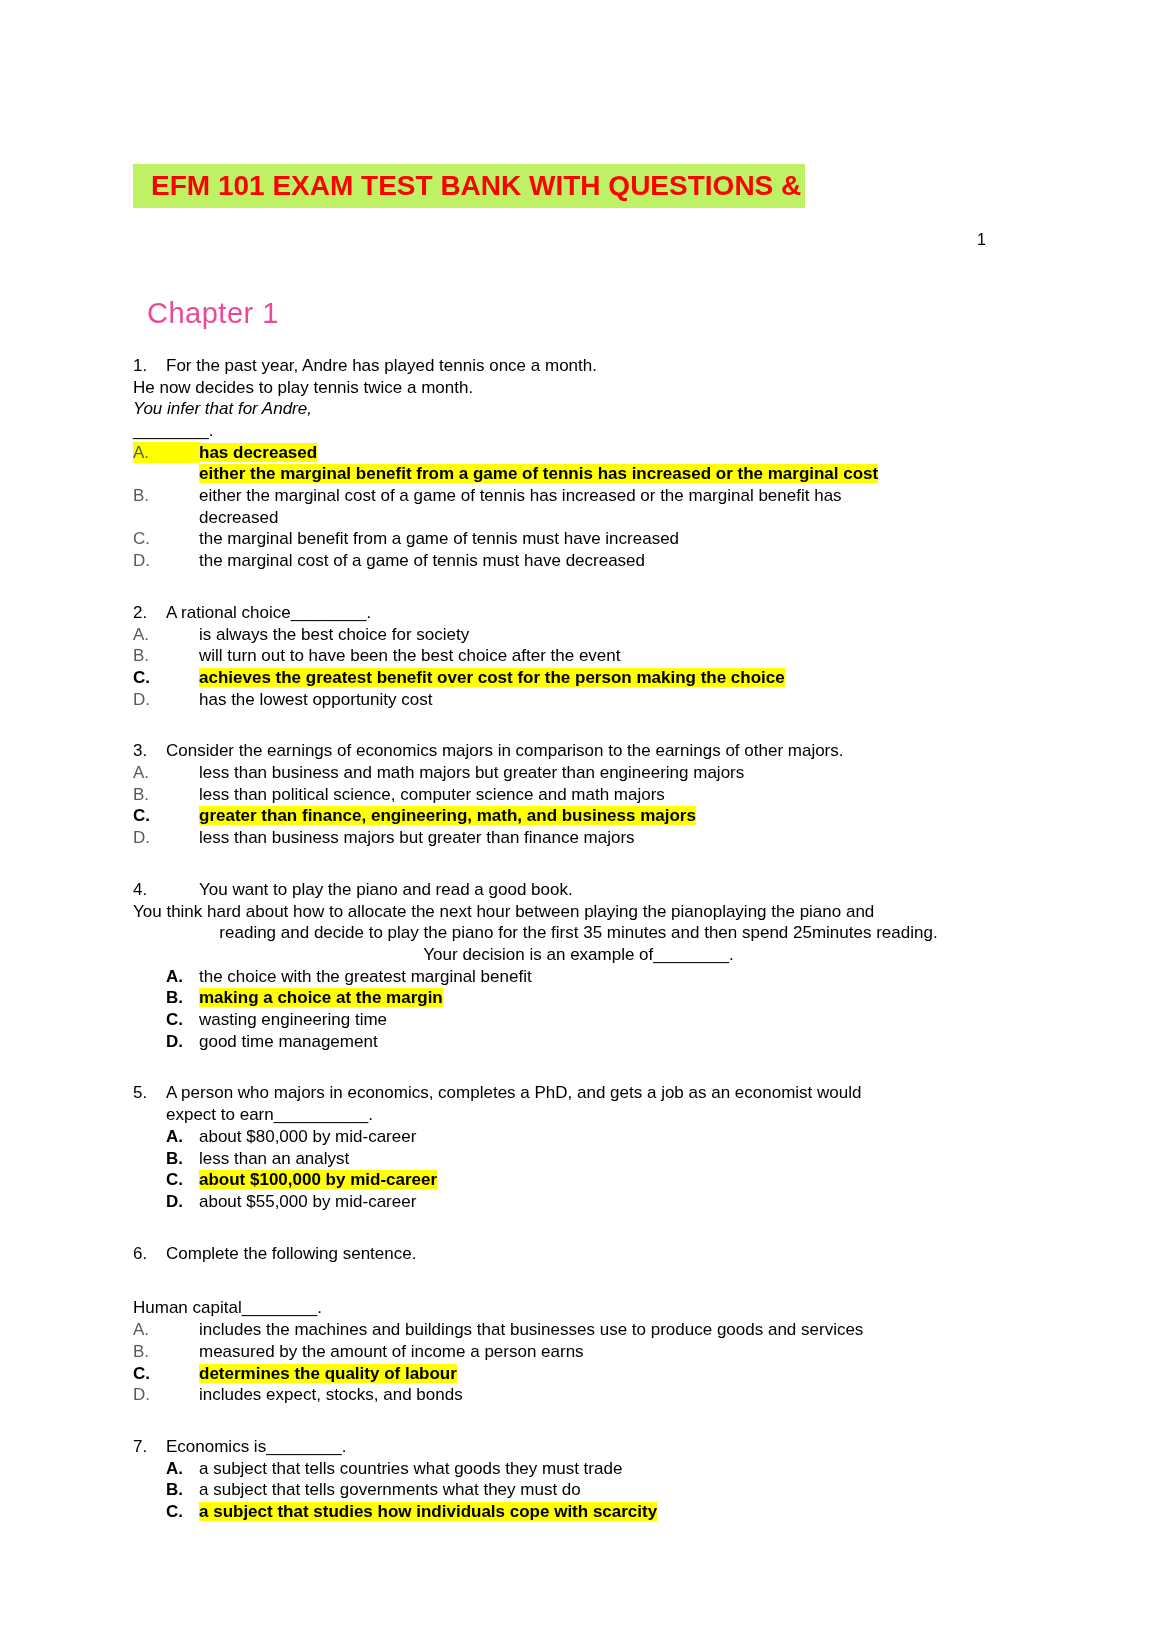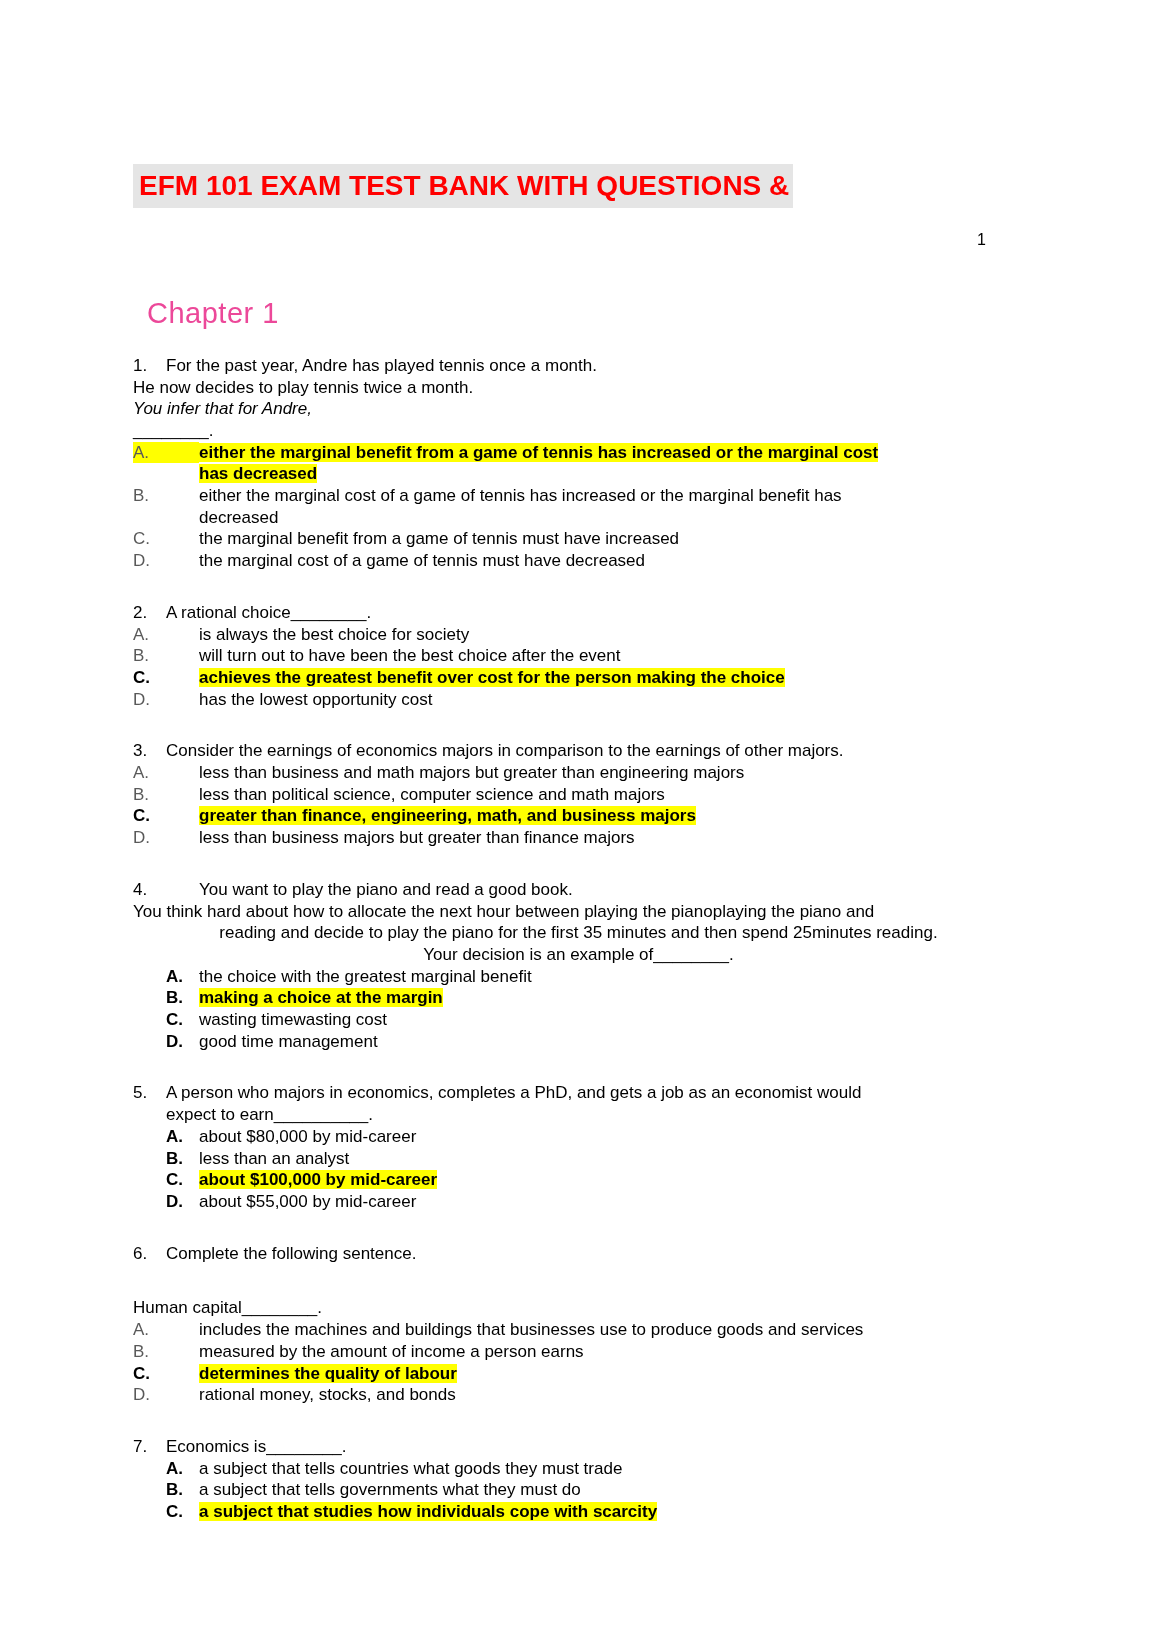--- a/index.html
+++ b/index.html
@@ -24,22 +24,22 @@
   }
   .doc-title {
     margin-top: 163px;
     font-size: 28px;
     font-weight: 700;
     color: #FF0000;
     line-height: 45px;
   }
   .title-line { height: 45px; white-space: nowrap; }
   .title-line span {
-    background: #e5e5e5;
-    padding: 6px 4px 7px 6px;
+    background: #bef264;
+    padding: 6px 4px 7px 18px;
   }
   .chapter {
     margin-top: 88px;
     font-size: 29px;
     font-weight: 400;
     color: #ec4899;
     letter-spacing: 0.5px;
     line-height: 1.2;
     margin-left: 14px;
   }
@@ -70,21 +70,21 @@
 
   <h2 class="chapter">Chapter 1</h2>
 
   <div class="question-list">
       <div class="question">
         <div class="stem-line" style="padding-left: 33px;"><span class="qnum">1.</span><span class="stem-text">For the past year, Andre has played tennis once a month.</span></div>
         <div class="stem-line" style="padding-left: 0px;"><span class="stem-text">He now decides to play tennis twice a month.</span></div>
         <div class="stem-line" style="padding-left: 0px; font-style: italic;"><span class="stem-text">You infer that for Andre,</span></div>
         <div class="stem-line" style="padding-left: 0px;"><span class="stem-text">________.</span></div>
         <div class="choices">
-          <div class="choice wide is-answer"><span class="letter hl">A.</span><span class="ctext"><div class="cline"><span class="hl bold">either the marginal benefit from a game of tennis has increased or the marginal cost</span></div><div class="cline"><span class="hl bold">has decreased</span></div></span></div>
+          <div class="choice wide is-answer"><span class="letter hl">A.</span><span class="ctext"><div class="cline"><span class="hl bold">has decreased</span></div><div class="cline"><span class="hl bold">either the marginal benefit from a game of tennis has increased or the marginal cost</span></div></span></div>
           <div class="choice wide"><span class="letter">B.</span><span class="ctext"><div class="cline"><span>either the marginal cost of a game of tennis has increased or the marginal benefit has</span></div><div class="cline"><span>decreased</span></div></span></div>
           <div class="choice wide"><span class="letter">C.</span><span class="ctext"><div class="cline"><span>the marginal benefit from a game of tennis must have increased</span></div></span></div>
           <div class="choice wide"><span class="letter">D.</span><span class="ctext"><div class="cline"><span>the marginal cost of a game of tennis must have decreased</span></div></span></div>
         </div>
       </div>
       <div class="question">
         <div class="stem-line" style="padding-left: 33px;"><span class="qnum">2.</span><span class="stem-text">A rational choice________.</span></div>
         <div class="choices">
           <div class="choice wide"><span class="letter">A.</span><span class="ctext"><div class="cline"><span>is always the best choice for society</span></div></span></div>
           <div class="choice wide"><span class="letter">B.</span><span class="ctext"><div class="cline"><span>will turn out to have been the best choice after the event</span></div></span></div>
@@ -102,42 +102,42 @@
         </div>
       </div>
       <div class="question">
         <div class="stem-line" style="padding-left: 66px;"><span class="qnum">4.</span><span class="stem-text">You want to play the piano and read a good book.</span></div>
         <div class="stem-line" style="padding-left: 0px;"><span class="stem-text">You think hard about how to allocate the next hour between playing the pianoplaying the piano and</span></div>
         <div class="stem-line" style="padding-left: 0px; text-align: center;"><span class="stem-text">reading and decide to play the piano for the first 35 minutes and then spend 25minutes reading.</span></div>
         <div class="stem-line" style="padding-left: 0px; text-align: center;"><span class="stem-text">Your decision is an example of________.</span></div>
         <div class="choices">
           <div class="choice narrow"><span class="letter bold">A.</span><span class="ctext"><div class="cline"><span>the choice with the greatest marginal benefit</span></div></span></div>
           <div class="choice narrow is-answer"><span class="letter bold">B.</span><span class="ctext"><div class="cline"><span class="hl bold">making a choice at the margin</span></div></span></div>
-          <div class="choice narrow"><span class="letter bold">C.</span><span class="ctext"><div class="cline"><span>wasting timewasting cost</span></div></span></div>
+          <div class="choice narrow"><span class="letter bold">C.</span><span class="ctext"><div class="cline"><span>wasting engineering time</span></div></span></div>
           <div class="choice narrow"><span class="letter bold">D.</span><span class="ctext"><div class="cline"><span>good time management</span></div></span></div>
         </div>
       </div>
       <div class="question">
         <div class="stem-line" style="padding-left: 33px;"><span class="qnum">5.</span><span class="stem-text">A person who majors in economics, completes a PhD, and gets a job as an economist would</span></div>
         <div class="stem-line" style="padding-left: 33px;"><span class="stem-text">expect to earn__________.</span></div>
         <div class="choices">
           <div class="choice narrow"><span class="letter bold">A.</span><span class="ctext"><div class="cline"><span>about $80,000 by mid-career</span></div></span></div>
           <div class="choice narrow"><span class="letter bold">B.</span><span class="ctext"><div class="cline"><span>less than an analyst</span></div></span></div>
           <div class="choice narrow is-answer"><span class="letter bold">C.</span><span class="ctext"><div class="cline"><span class="hl bold">about $100,000 by mid-career</span></div></span></div>
           <div class="choice narrow"><span class="letter bold">D.</span><span class="ctext"><div class="cline"><span>about $55,000 by mid-career</span></div></span></div>
         </div>
       </div>
       <div class="question">
         <div class="stem-line" style="padding-left: 33px;"><span class="qnum">6.</span><span class="stem-text">Complete the following sentence.</span></div>
         <div class="stem-line" style="padding-left: 0px; margin-top: 33px;"><span class="stem-text">Human capital________.</span></div>
         <div class="choices">
           <div class="choice wide"><span class="letter">A.</span><span class="ctext"><div class="cline"><span>includes the machines and buildings that businesses use to produce goods and services</span></div></span></div>
           <div class="choice wide"><span class="letter">B.</span><span class="ctext"><div class="cline"><span>measured by the amount of income a person earns</span></div></span></div>
           <div class="choice wide is-answer"><span class="letter bold">C.</span><span class="ctext"><div class="cline"><span class="hl bold">determines the quality of labour</span></div></span></div>
-          <div class="choice wide"><span class="letter">D.</span><span class="ctext"><div class="cline"><span>rational money, stocks, and bonds</span></div></span></div>
+          <div class="choice wide"><span class="letter">D.</span><span class="ctext"><div class="cline"><span>includes expect, stocks, and bonds</span></div></span></div>
         </div>
       </div>
       <div class="question">
         <div class="stem-line" style="padding-left: 33px;"><span class="qnum">7.</span><span class="stem-text">Economics is________.</span></div>
         <div class="choices">
           <div class="choice narrow"><span class="letter bold">A.</span><span class="ctext"><div class="cline"><span>a subject that tells countries what goods they must trade</span></div></span></div>
           <div class="choice narrow"><span class="letter bold">B.</span><span class="ctext"><div class="cline"><span>a subject that tells governments what they must do</span></div></span></div>
           <div class="choice narrow is-answer"><span class="letter bold">C.</span><span class="ctext"><div class="cline"><span class="hl bold">a subject that studies how individuals cope with scarcity</span></div></span></div>
         </div>
       </div>

